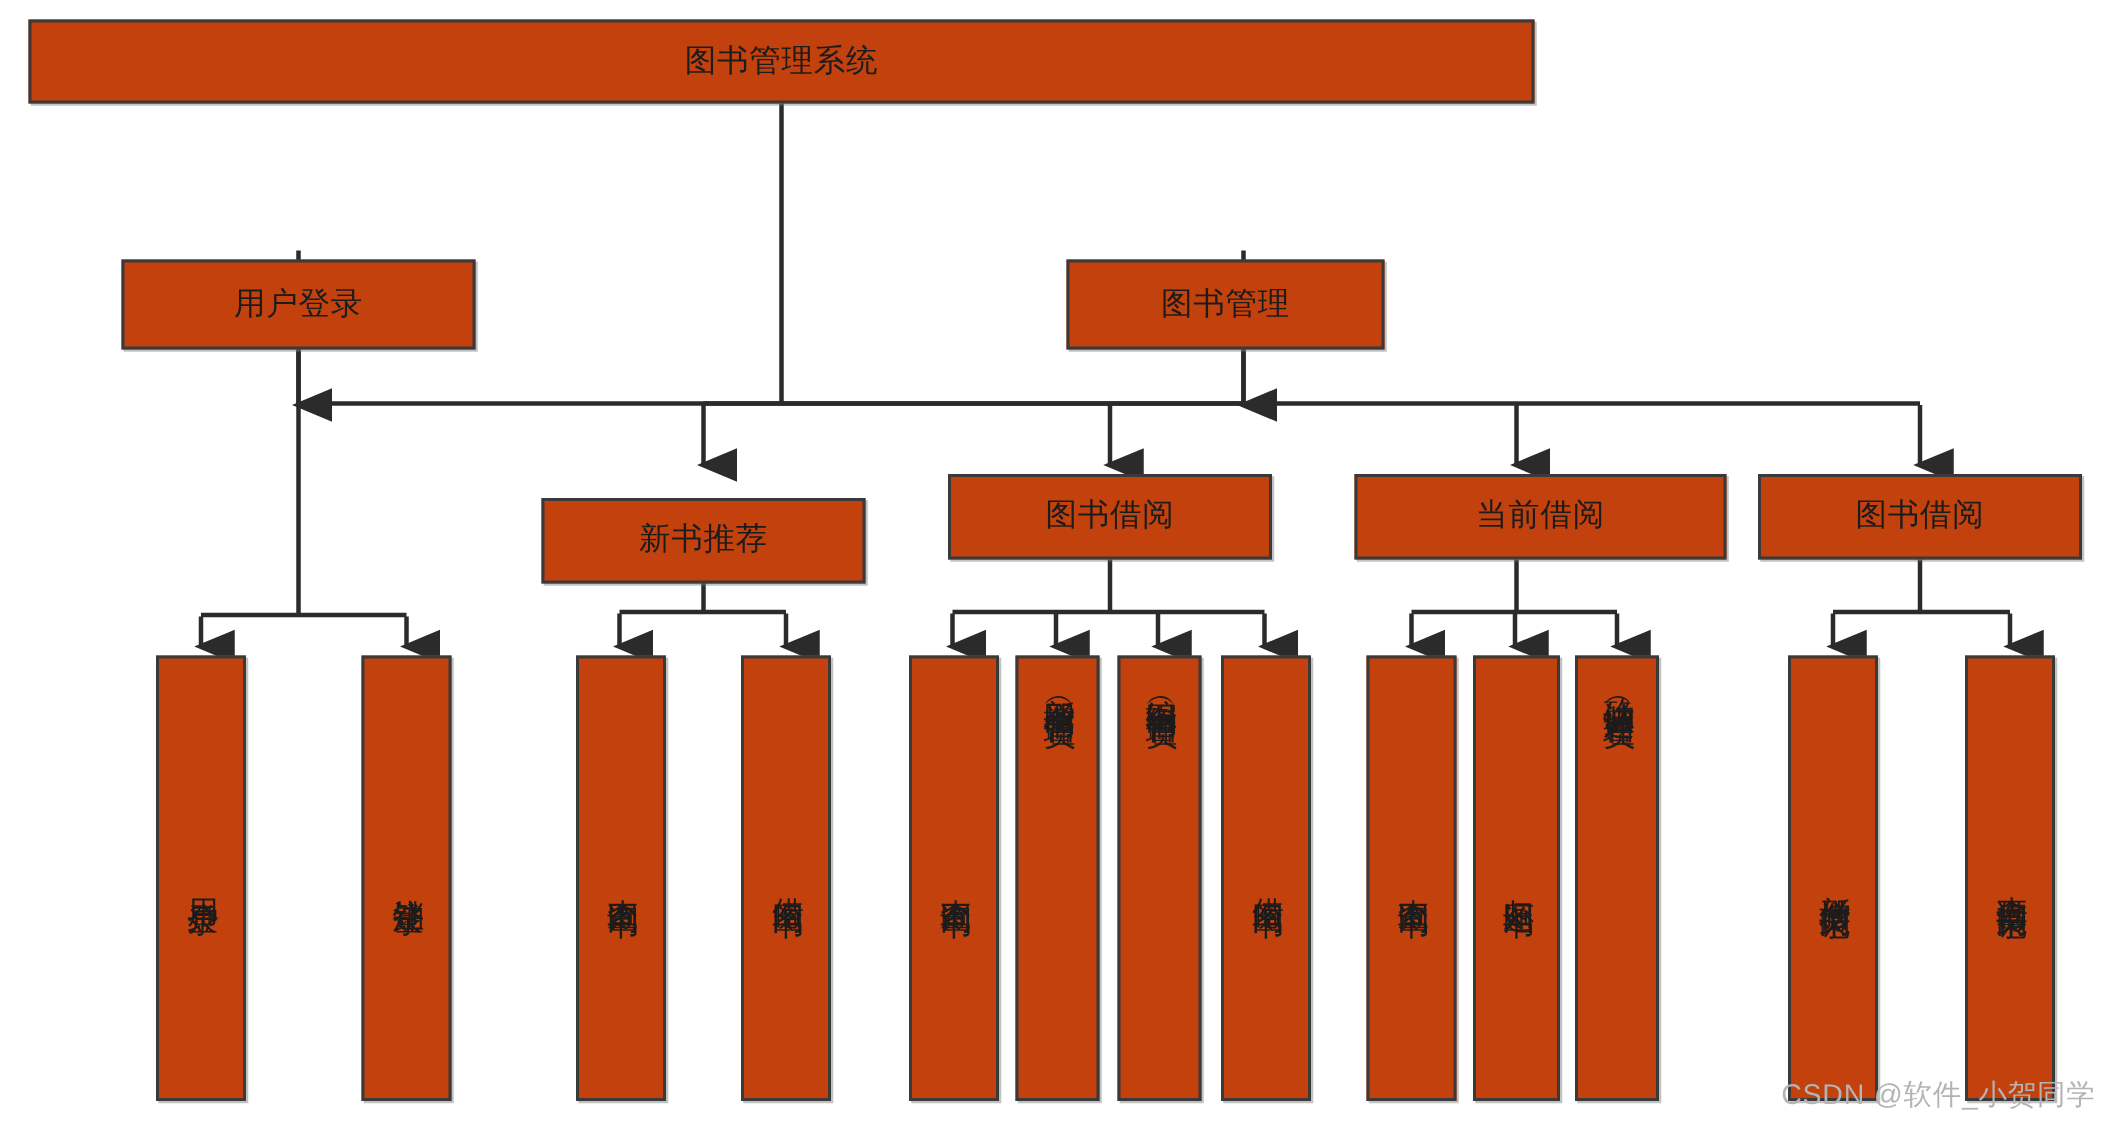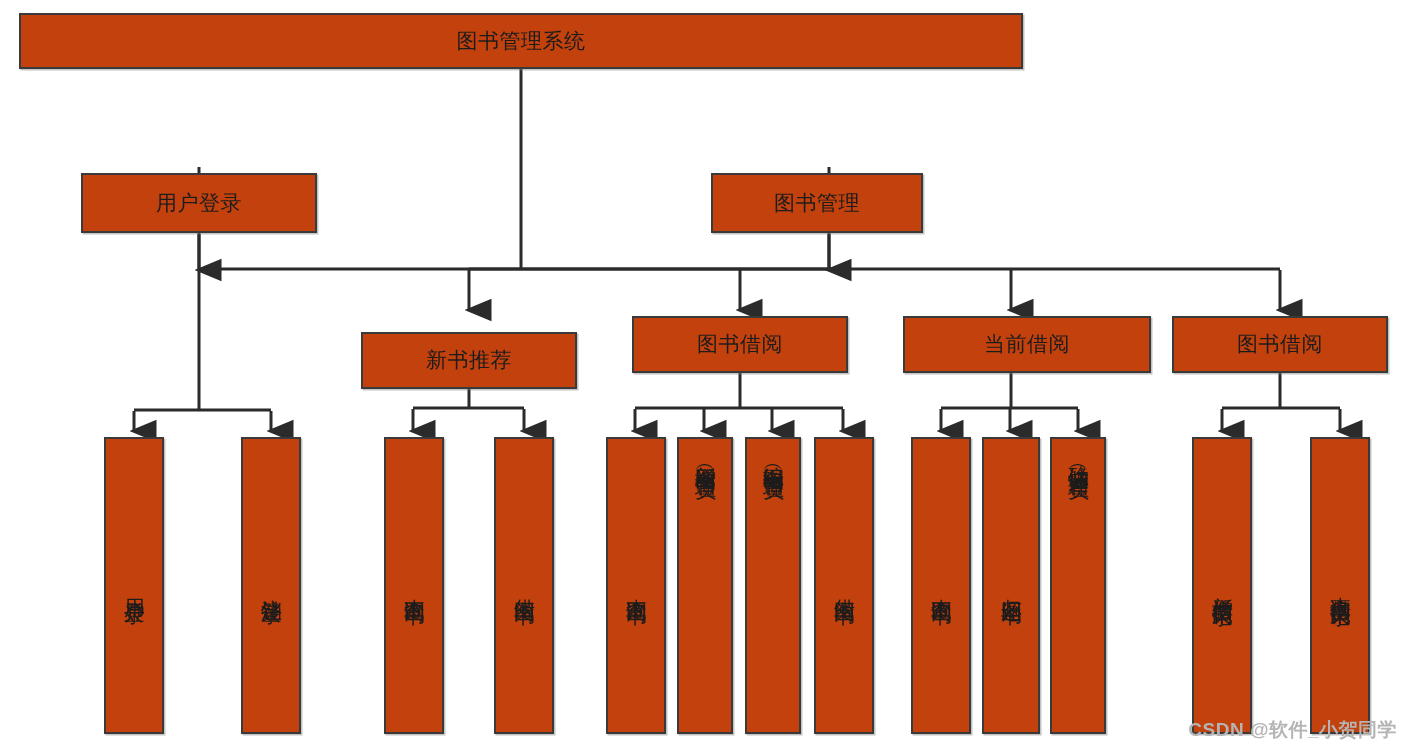--- a/index.html
+++ b/index.html
@@ -41,21 +41,20 @@
   .node.vertical.mid{align-items:center;padding-top:0;}
 
   #watermark{
     position:absolute;
     right:8px;bottom:4px;
     font-size:19px;
     color:#b4b4b4;
     letter-spacing:.5px;
     white-space:nowrap;
     user-select:none;
-    font-weight:bold;
   }
 </style>
 </head>
 <body>
 
 <div id="diagram-canvas">
 
   <svg id="edge-layer" viewBox="0 0 1405 747" xmlns="http://www.w3.org/2000/svg">
     <defs>
       <marker id="arrow" viewBox="0 0 12 12" refX="6" refY="10" markerWidth="9" markerHeight="9" orient="auto-start-reverse">

